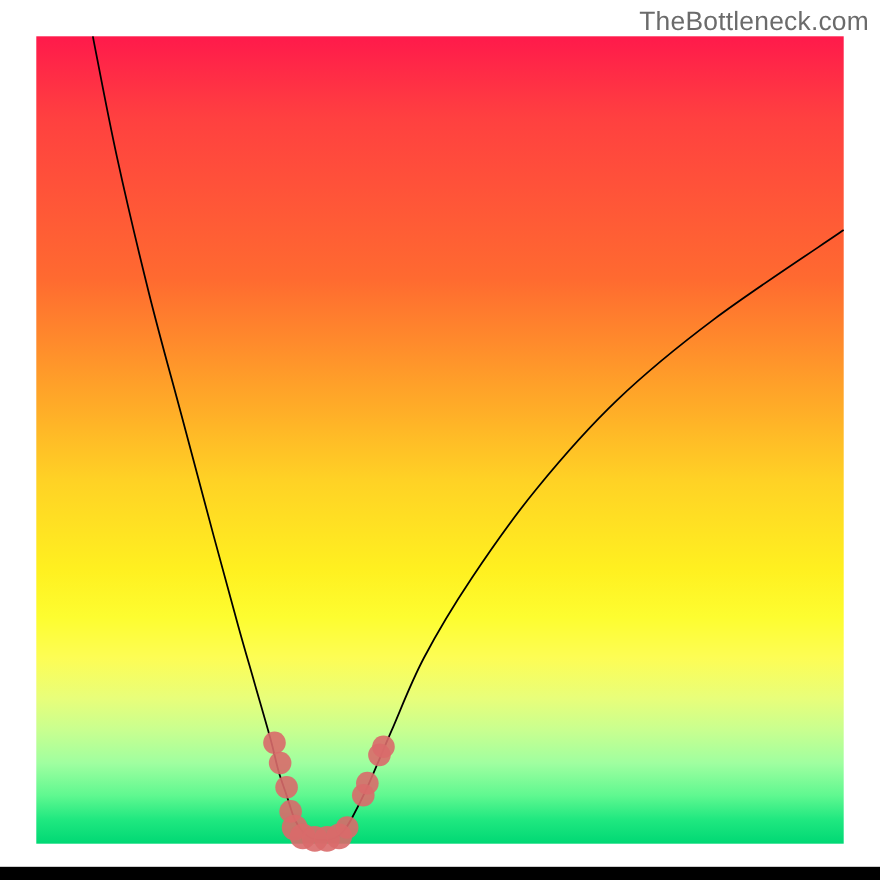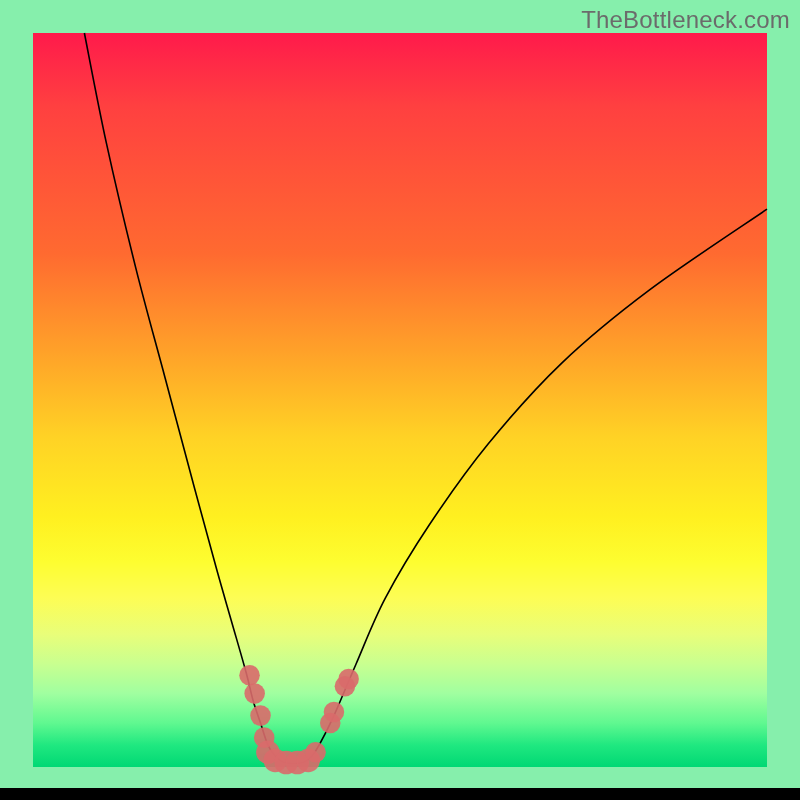--- a/index.html
+++ b/index.html
@@ -10,21 +10,21 @@
     background: #000;
     overflow: hidden;
     font-family: Arial, Helvetica, sans-serif;
   }
   .frame {
     position: absolute;
     left: 0;
     top: 0;
     width: 800px;
     height: 788px;
-    background: #86efac;
+    background: #ffffff;
   }
   .plot-area {
     position: absolute;
     left: 33px;
     top: 33px;
     width: 734px;
     height: 734px;
     
     background: linear-gradient(
       to bottom,

